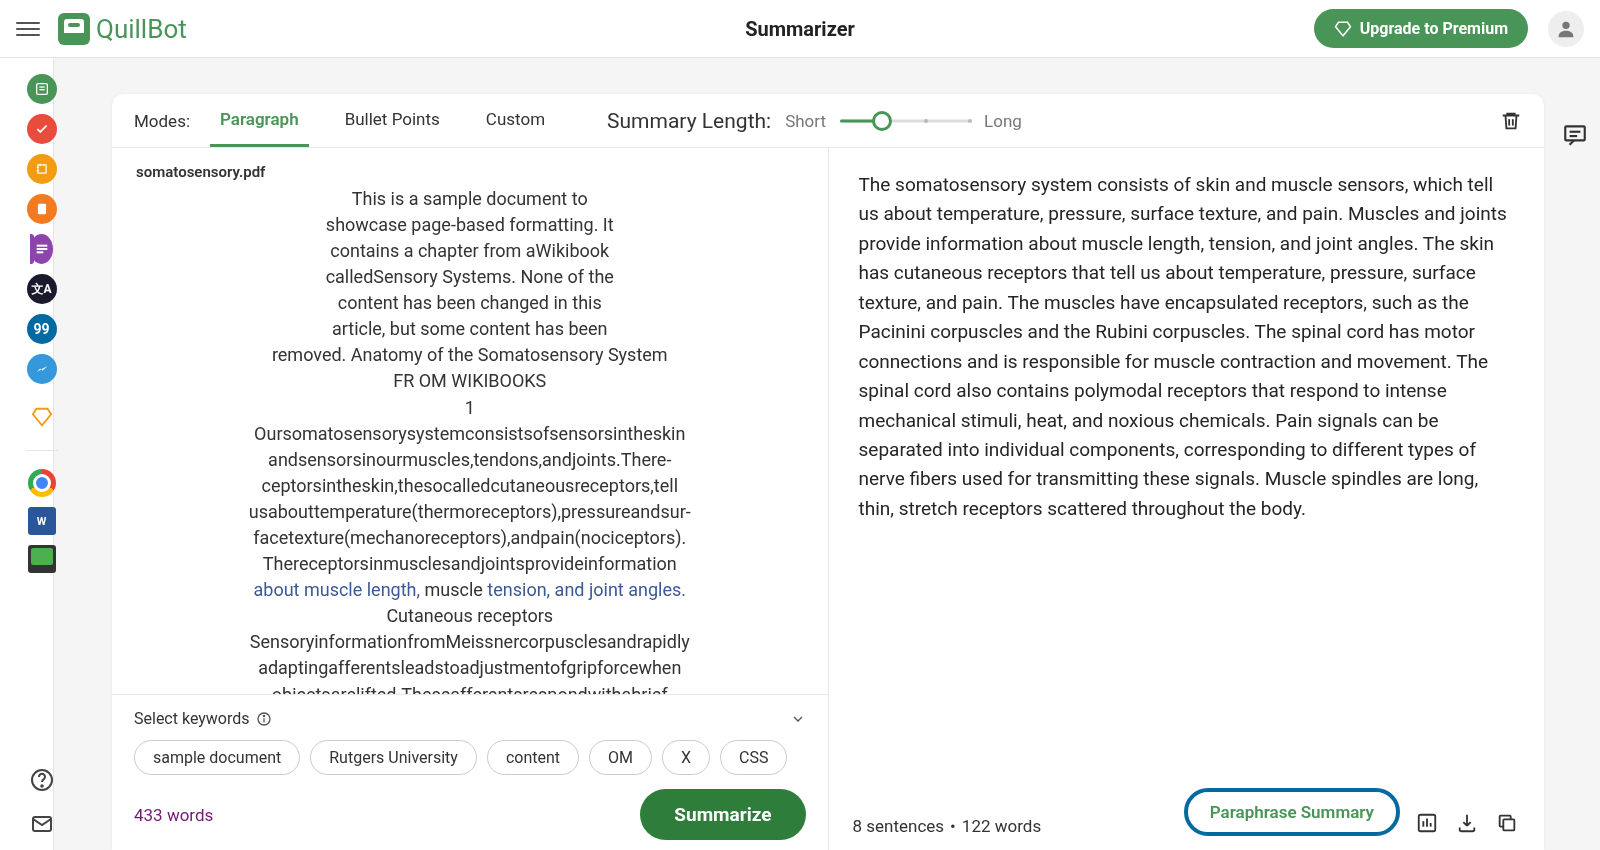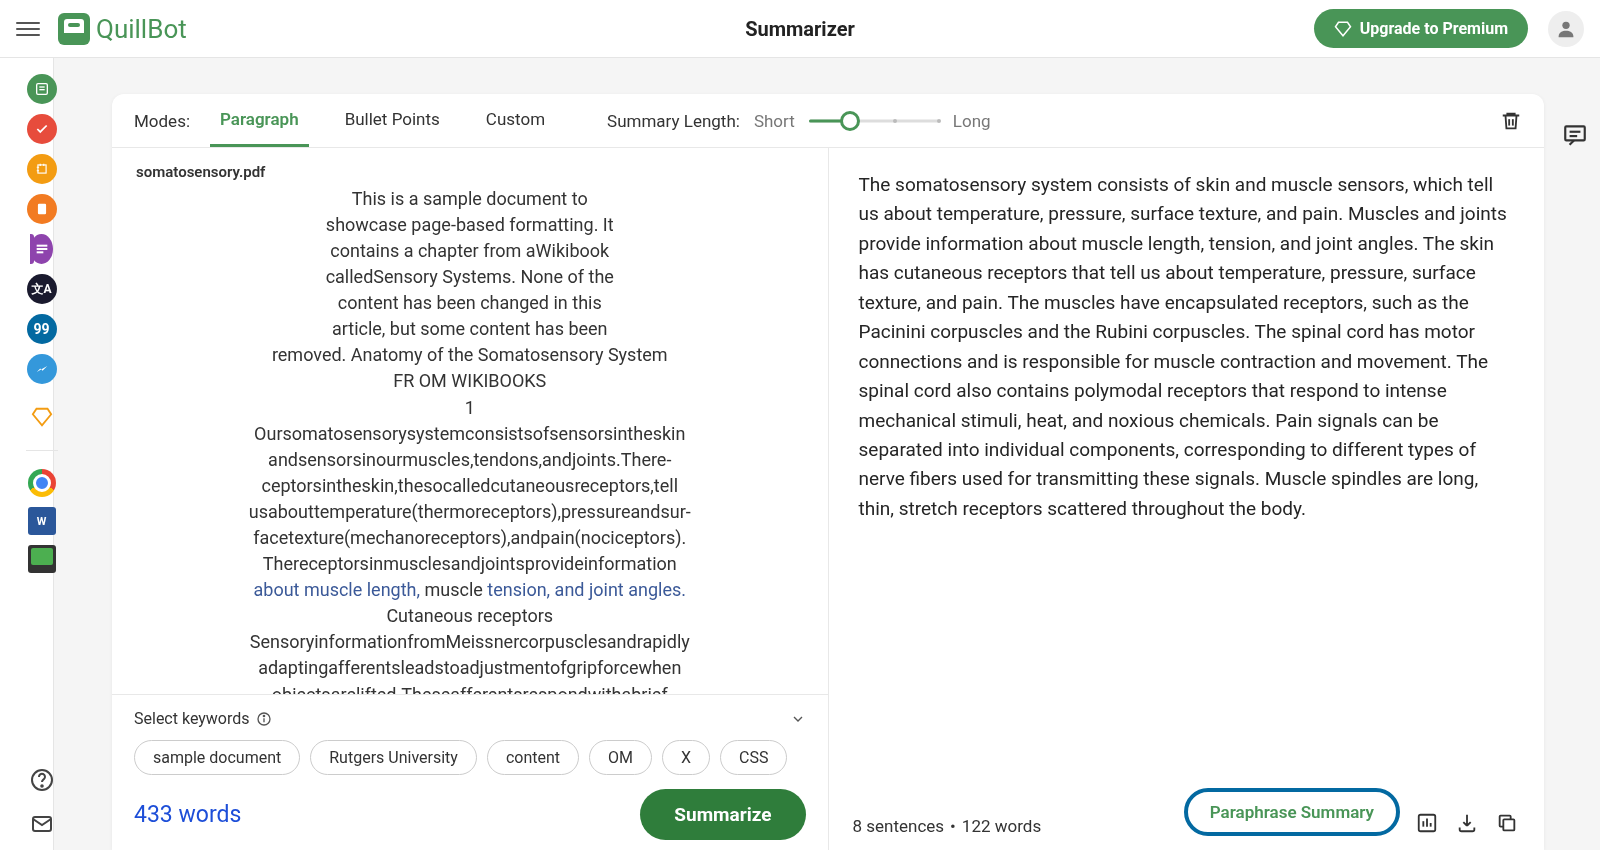--- a/index.html
+++ b/index.html
@@ -49,21 +49,21 @@
 
 
 .main-card { position: absolute; top: 94px; left: 112px; right: 56px; bottom: 0; background: #fff; border-radius: 12px 12px 0 0; box-shadow: 0 1px 4px rgba(0,0,0,0.06); display: flex; flex-direction: column; }
 
 
 .modes-bar { height: 54px; display: flex; align-items: center; padding: 0 22px; border-bottom: 1px solid #e8e8e8; gap: 8px; }
 .modes-label { font-size: 17px; color: #333; margin-right: 12px; }
 .mode-tab { font-size: 17px; color: #333; padding: 15px 10px; cursor: pointer; border-bottom: 3px solid transparent; margin-right: 18px; }
 .mode-tab.active { color: #499557; font-weight: 600; border-bottom-color: #499557; }
 .length-group { display: flex; align-items: center; margin-left: 26px; gap: 14px; }
-.length-label { font-size: 17px; color: #333; }
+.length-label { font-size: 21px; color: #333; }
 .length-end { font-size: 17px; color: #777; }
 .slider { width: 130px; height: 6px; position: relative; }
 .slider-track { position:absolute; top:50%; transform:translateY(-50%); left:0; right:0; height:3px; background:#ddd; border-radius:2px;}
 .slider-fill { position:absolute; top:50%; transform:translateY(-50%); left:0; width:32%; height:3px; background:#499557; border-radius:2px;}
 .slider-thumb { position:absolute; left:32%; top:50%; transform:translate(-50%,-50%); width:20px; height:20px; border:3px solid #499557; background:#fff; border-radius:50%; cursor:pointer;}
 .slider-dot { position:absolute; top:50%; transform:translate(-50%,-50%); width:4px;height:4px;background:#bbb;border-radius:50%;}
 .trash { margin-left: auto; cursor: pointer; color: #333; }
 
 
 .panes { flex: 1; display: flex; overflow: hidden; }
@@ -74,21 +74,21 @@
 .input-text { white-space: pre-wrap; text-align: center; }
 .link-span { color: #3b5998; }
 
 
 .left-footer { border-top: 1px solid #e8e8e8; padding: 14px 22px 10px; }
 .kw-header { display:flex; align-items:center; font-size:16px; color:#333; margin-bottom: 12px; }
 .kw-header .chev { margin-left:auto; cursor:pointer; color:#555; }
 .chips { display:flex; gap:10px; flex-wrap:wrap; margin-bottom: 14px;}
 .chip { border:1px solid #ccc; border-radius: 20px; padding: 7px 18px; font-size:16px; color:#333; cursor:pointer; background:#fff;}
 .left-footer-row { display:flex; align-items:center; }
-.word-count { font-size:23px; color:#1d4ed8; }
+.word-count { font-size:17px; color:#701a75; }
 .summarize-btn { margin-left:auto; background:#2f7d3b; color:#fff; border:none; border-radius:26px; padding: 14px 34px; font-size:19px; font-weight:700; cursor:pointer;}
 
 
 .output-text { padding: 22px 30px; font-size: 19px; color: #252525; line-height: 1.55; }
 .right-footer { margin-top:auto; display:flex; align-items:flex-end; padding: 0 24px 14px; gap: 14px; }
 .stats { font-size:17px; color:#333; }
 .paraphrase-btn { margin-left:auto; border:4px solid #0369a1; color:#499557; background:#fff; border-radius:24px; padding:10px 22px; font-size:17px; font-weight:600; cursor:pointer;}
 .icon-btn { width:26px; height:26px; cursor:pointer; color:#333; display:flex;align-items:center;justify-content:center;}
 
 svg { display:block; }

